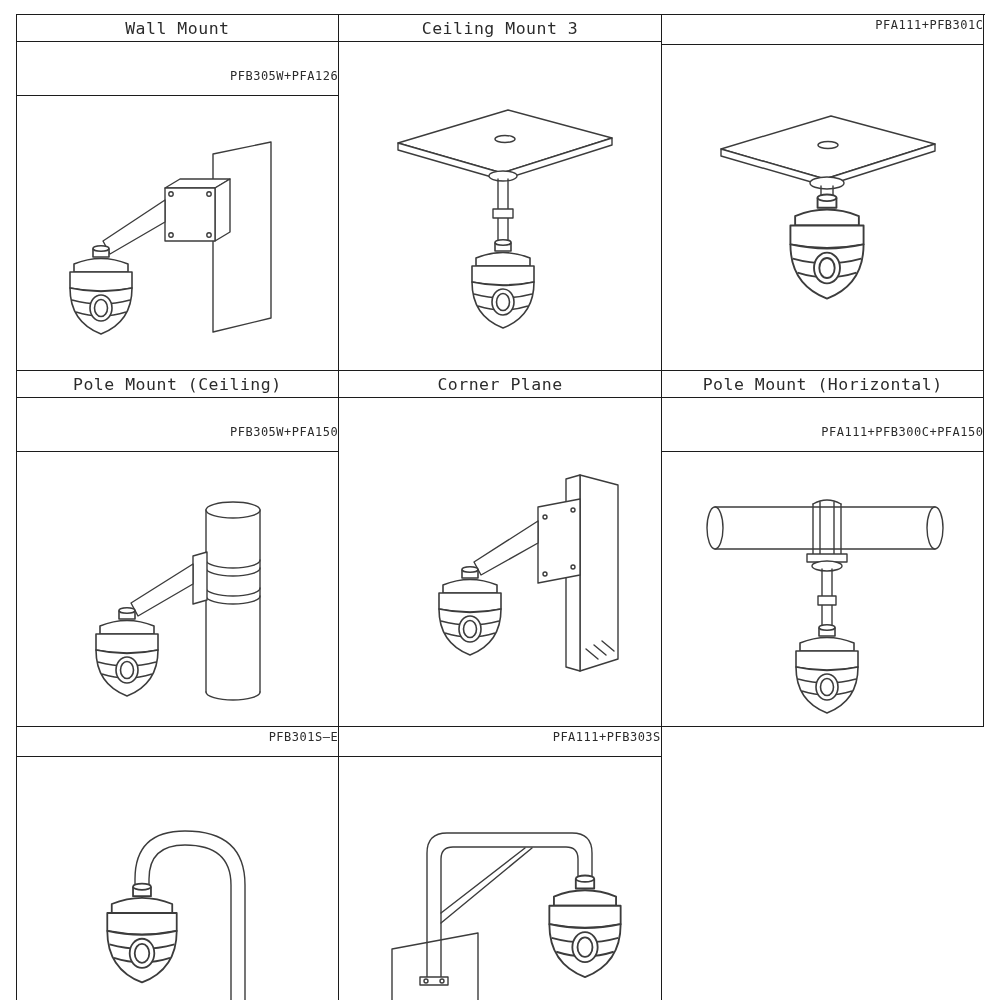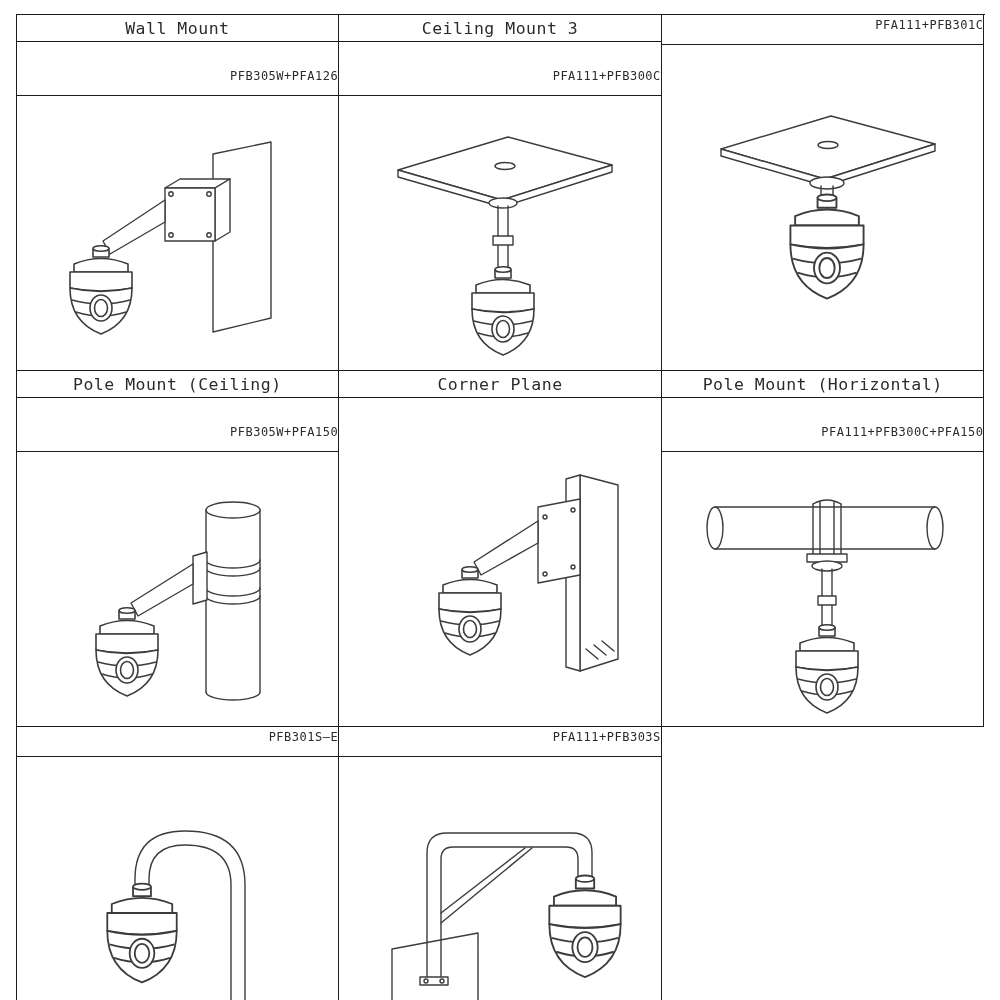--- a/index.html
+++ b/index.html
@@ -88,21 +88,20 @@
         <g>
           <polygon class="fw" points="148,80 148,102 93,134 86,121"></polygon>
         </g>
         <use href="#cam" transform="translate(84,127)"></use>
       </svg>
     </div>
   </div>
 
   <div class="cell row12">
     <div class="title">Ceiling Mount 3</div>
-    <div class="part">PFA111+PFB300C</div>
     <div class="art">
       <svg width="320" height="250" viewBox="0 0 320 250">
         <g>
           <polygon class="fw" points="58,50 168,17 272,45 162,80"></polygon>
           <polygon class="fw" points="58,50 58,57 162,87 162,80"></polygon>
           <polygon class="fw" points="272,45 272,52 162,87 162,80"></polygon>
           <ellipse class="fw" cx="165" cy="46" rx="10" ry="3.5"></ellipse>
         </g>
         <g>
           <ellipse class="fw" cx="163" cy="83" rx="14" ry="5"></ellipse>

